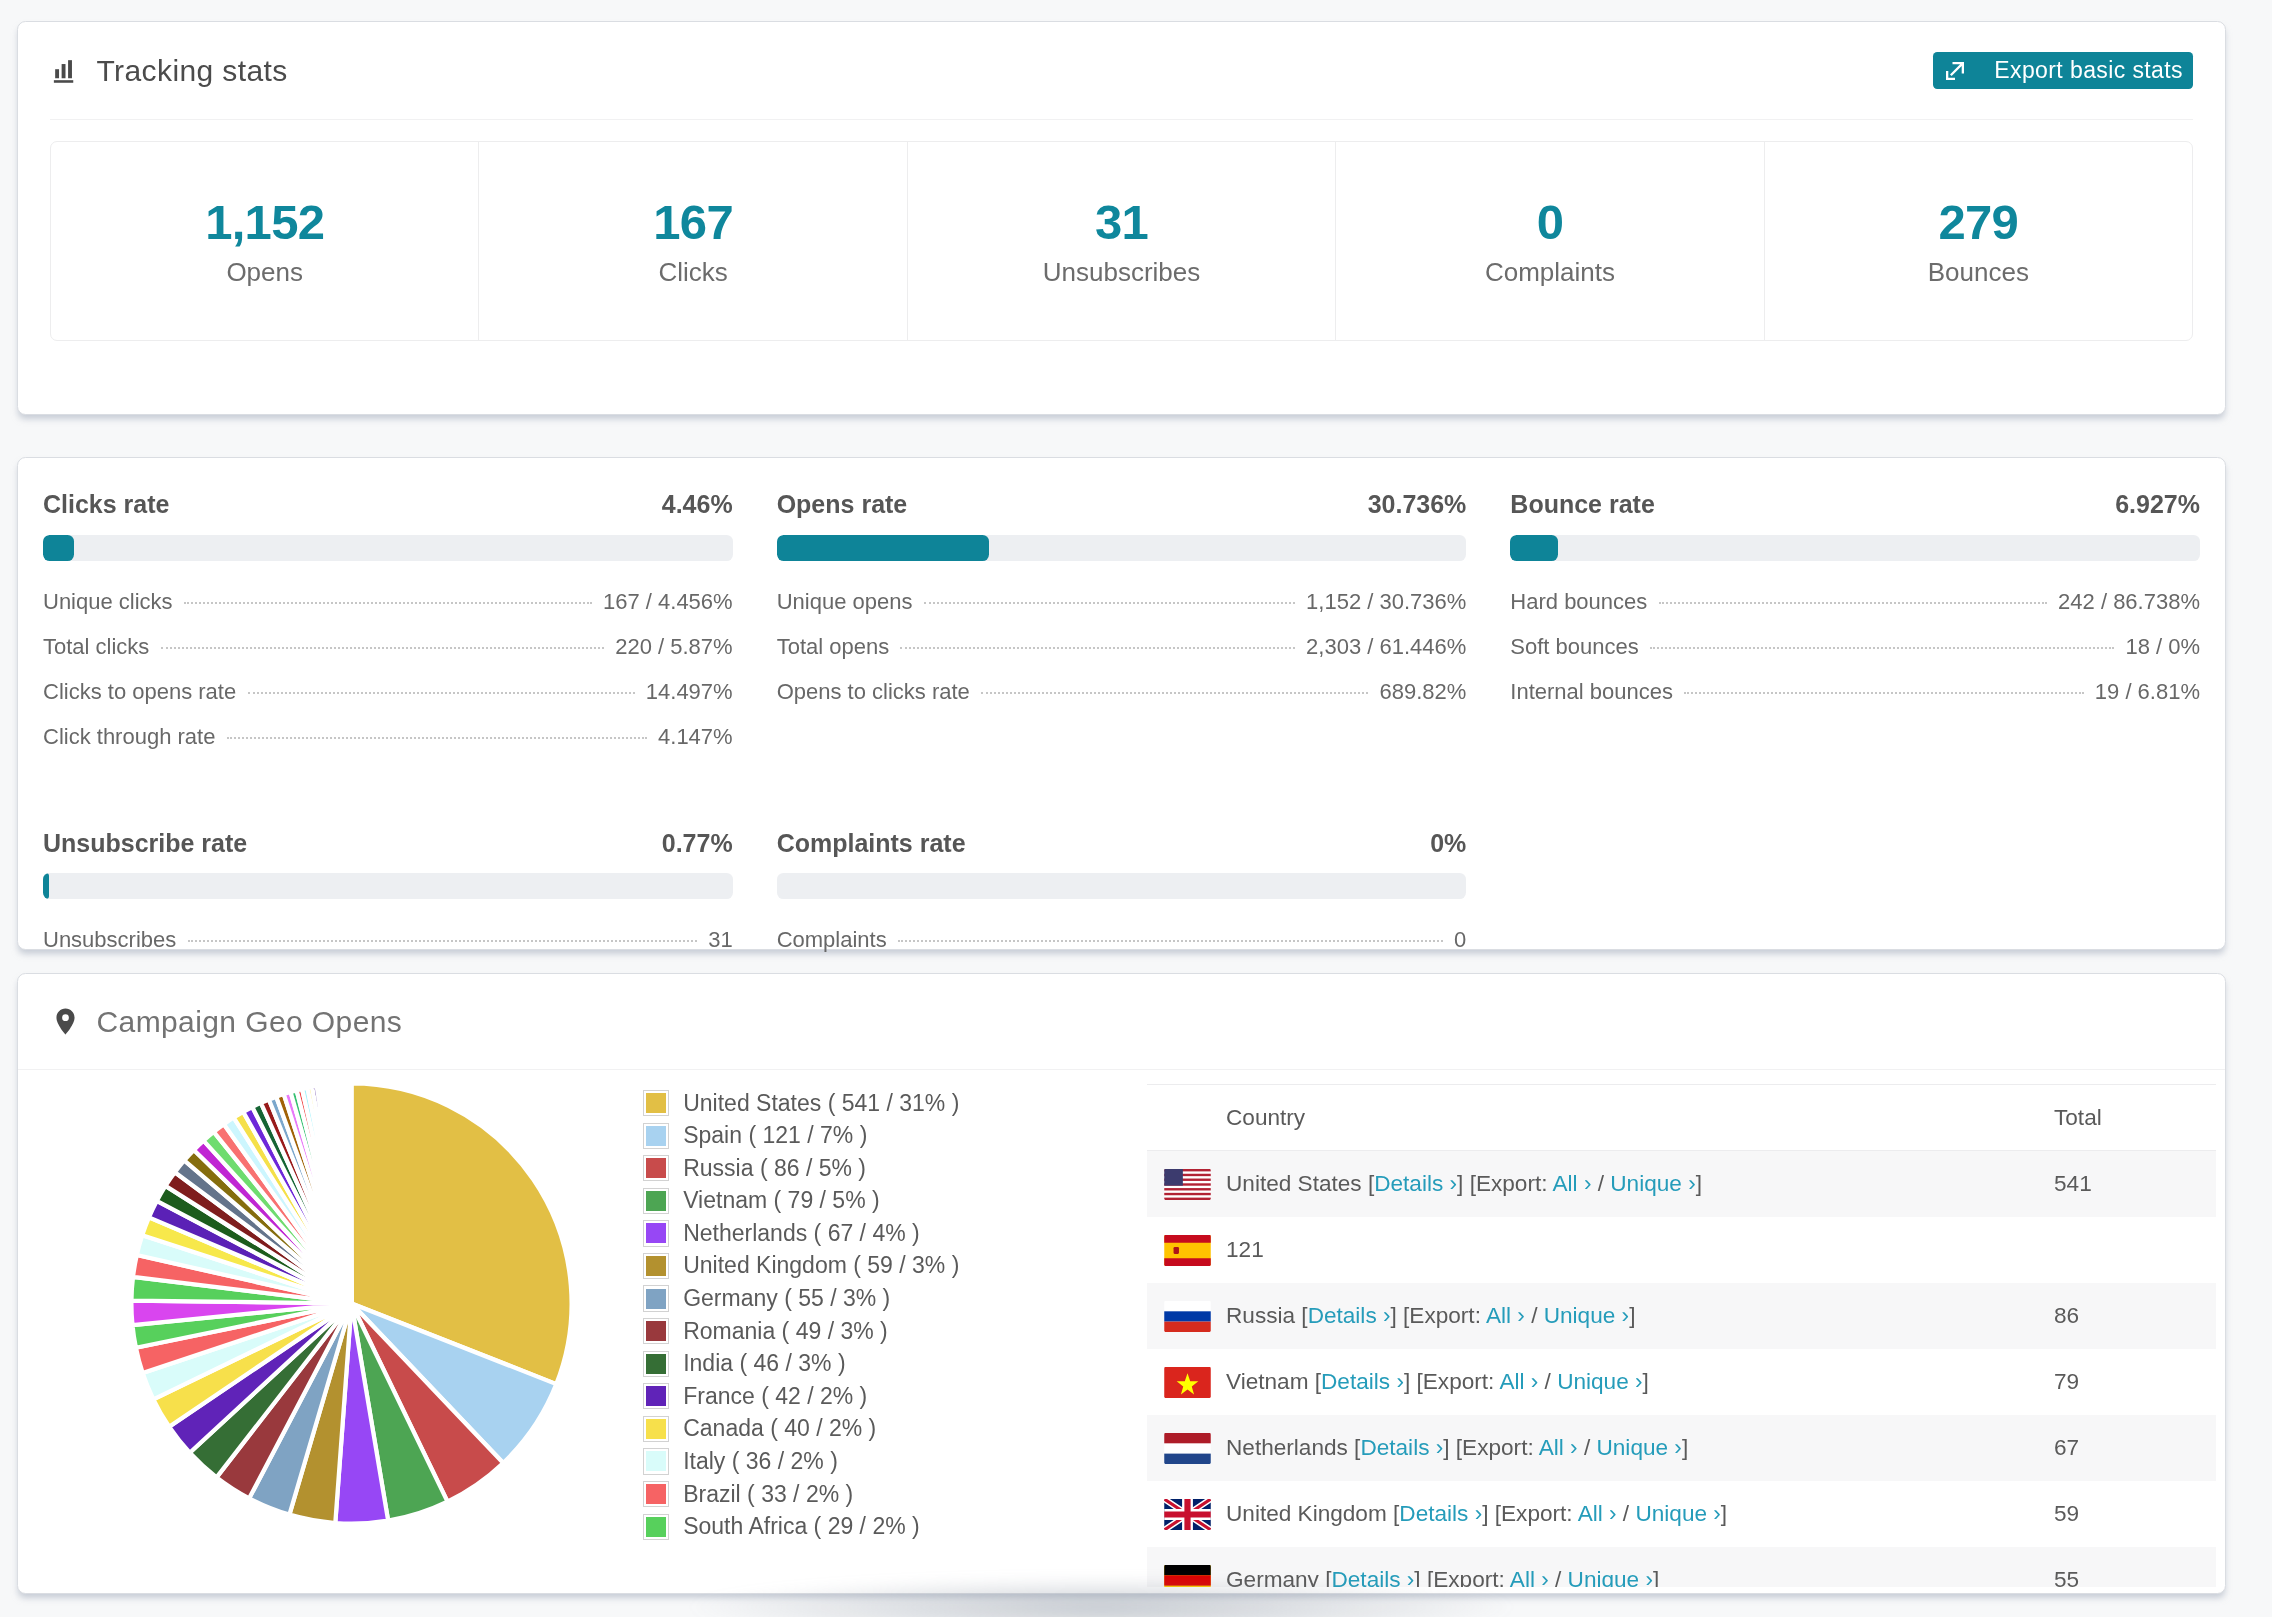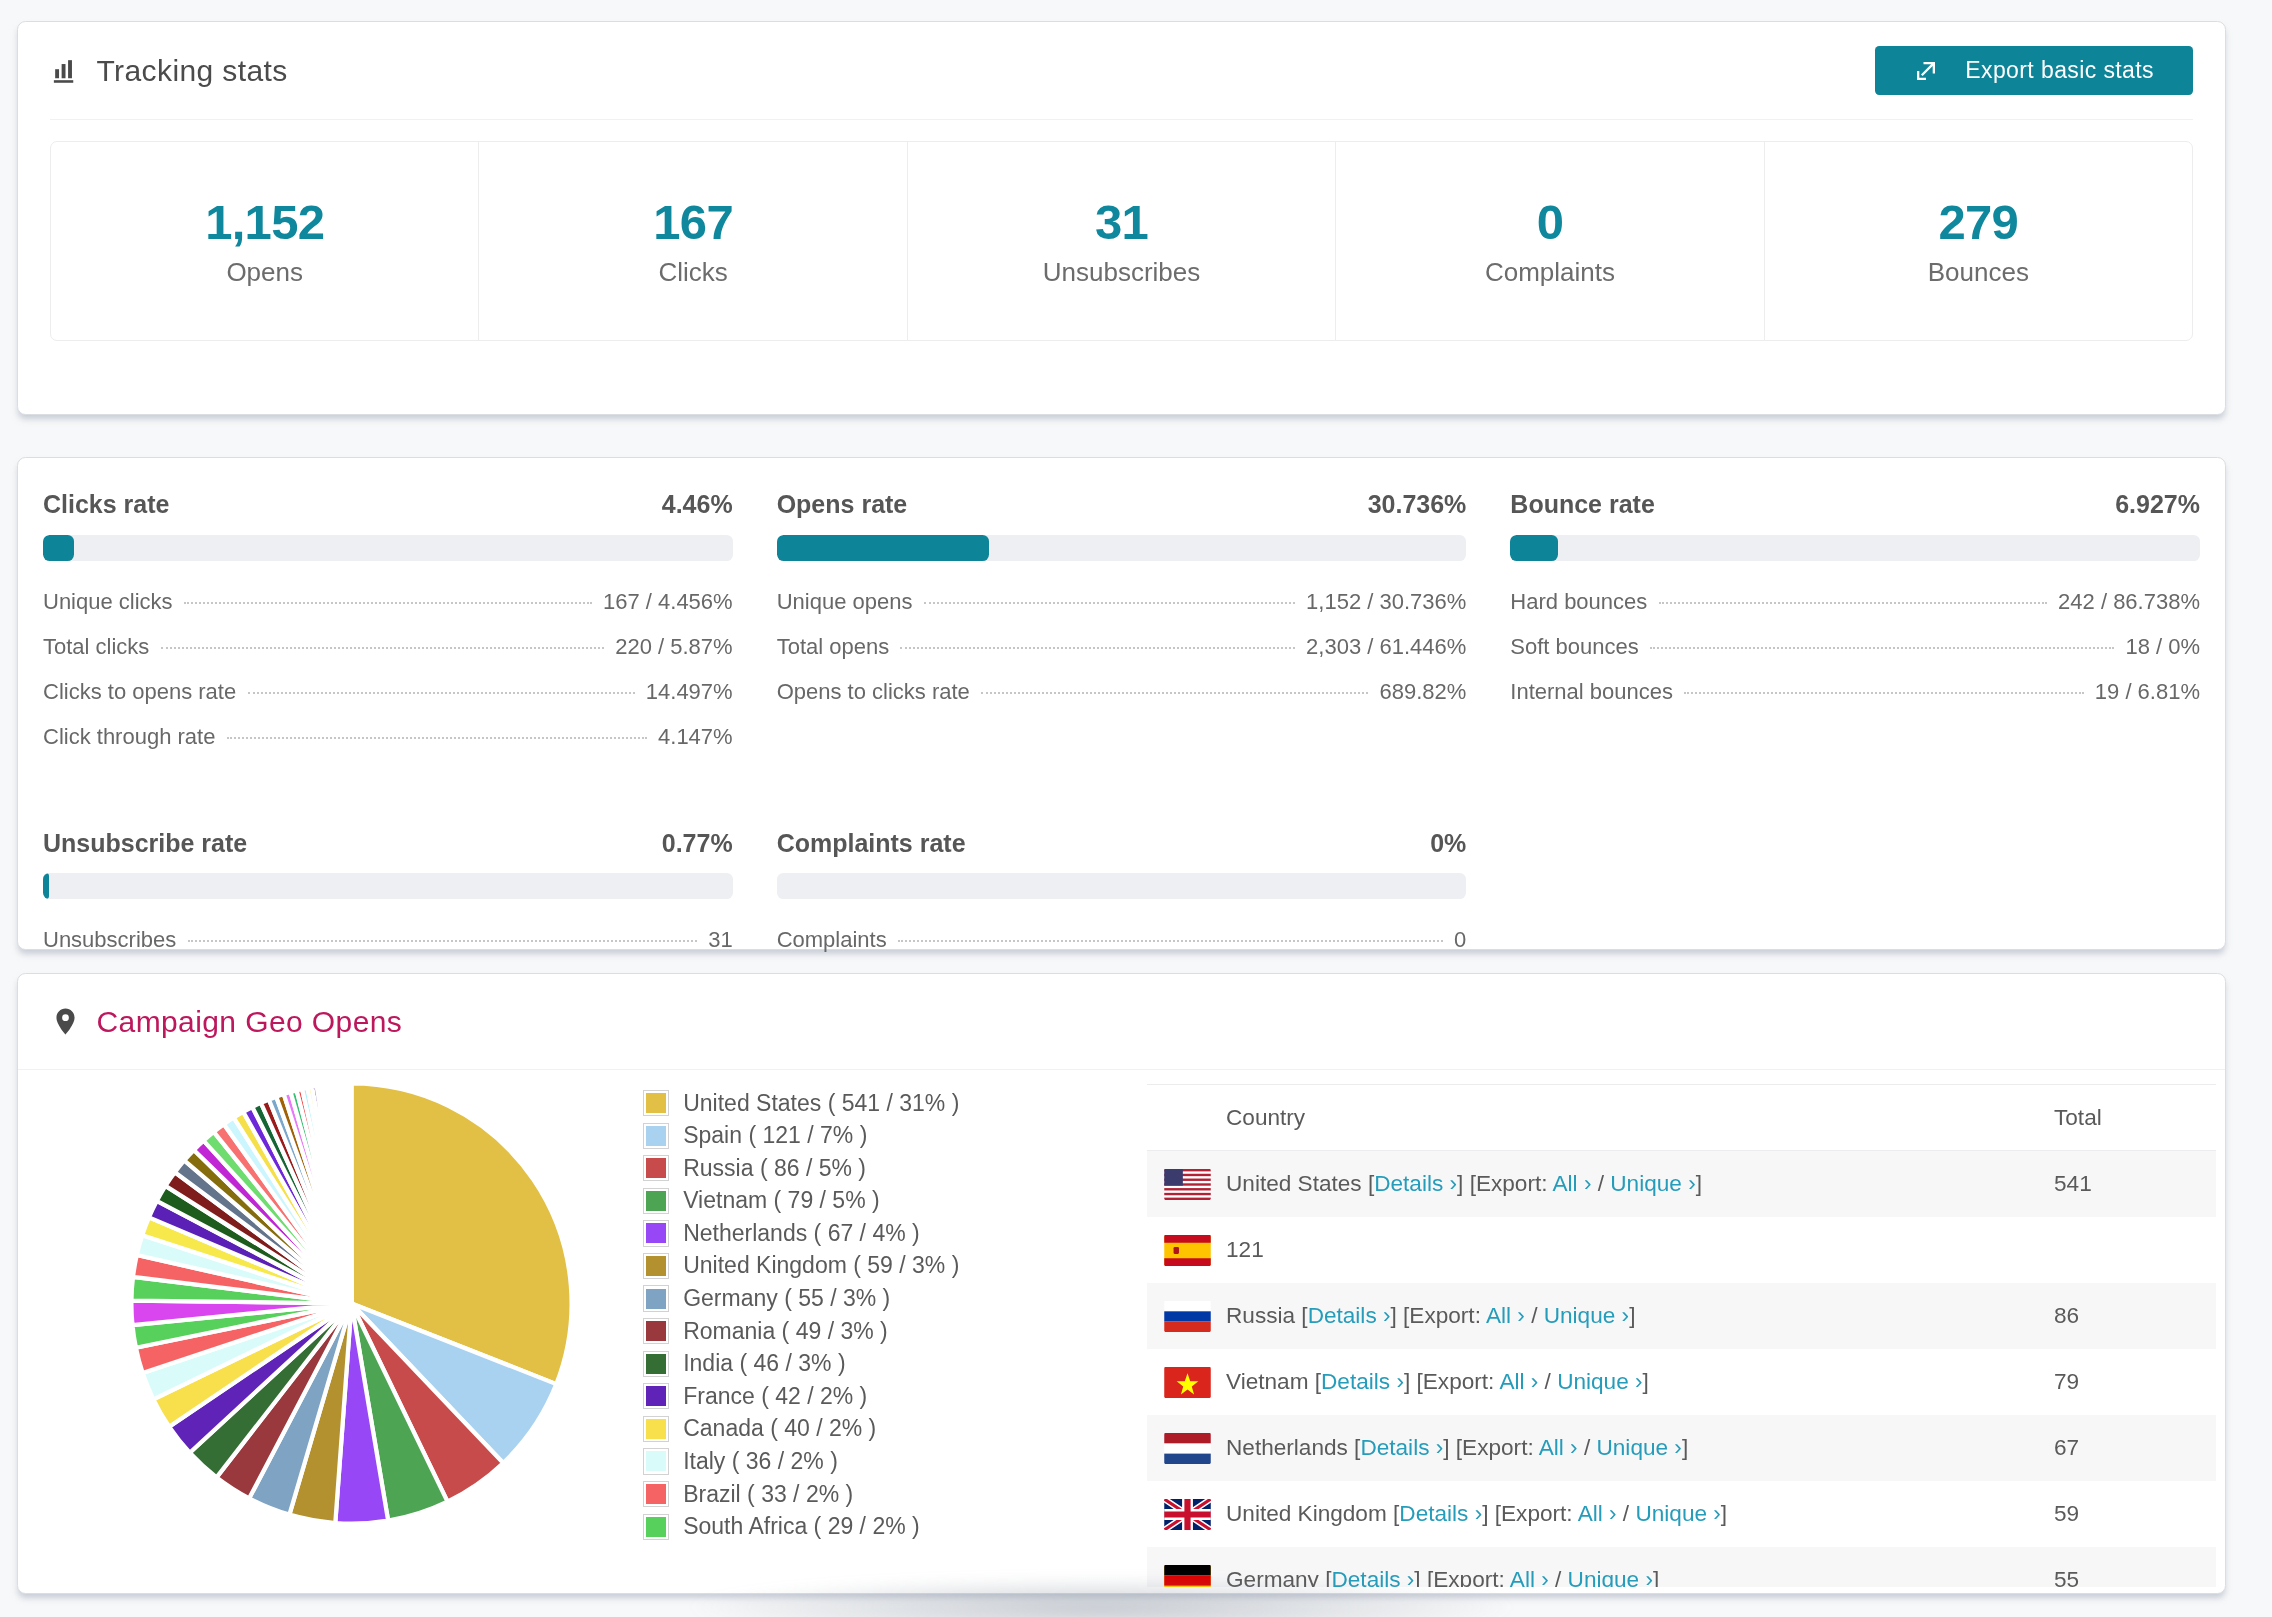--- a/index.html
+++ b/index.html
@@ -19,21 +19,21 @@
   .card-geo{top:973px;height:621px;overflow:hidden;}
 
   .card-header{height:97px;display:flex;align-items:center;gap:15.5px;border-bottom:1.4px solid #f1f1f2;}
   .card-header h1{font-size:30px;font-weight:400;color:#4b4b4b;margin:0;letter-spacing:0.4px;}
   .hicon{width:31px;height:31px;display:inline-flex;}
   .hicon svg{width:100%;height:100%;}
 
   .export-btn{
     margin-left:auto;display:flex;align-items:center;gap:27px;
     background:#0e8498;color:#fff;border:none;border-radius:4.2px;
-    height:49px;padding:0 39px;font-size:23px;cursor:pointer;
+    height:37px;padding:0 10px;font-size:23px;cursor:pointer;
     font-family:inherit;letter-spacing:0.4px;
   }
   .eicon{width:24px;height:24px;display:inline-flex;}
   .eicon svg{width:100%;height:100%;}
 
   .stats-row{
     margin-top:21px;height:198px;border:1.4px solid #ededee;border-radius:7px;
     display:flex;overflow:hidden;
   }
   .stat-cell{flex:1;display:flex;flex-direction:column;align-items:center;justify-content:center;border-right:1.4px solid #ededee;}
@@ -46,21 +46,21 @@
   .rate-title,.rate-value{font-size:25px;font-weight:700;color:#565656;}
   .bar-track{margin-top:15.5px;height:26px;background:#edeff2;border-radius:6.4px;overflow:hidden;}
   .bar-fill{height:100%;background:#0e8498;border-radius:6.4px;}
   .rate-rows{margin-top:28px;}
   .detail-row{display:flex;align-items:baseline;font-size:22px;color:#686868;margin-bottom:19px;}
   .detail-row:last-child{margin-bottom:0;}
   .leader{flex:1;border-bottom:2.1px dotted #c6c6c6;margin:0 11.3px;transform:translateY(-5px);}
   .d-value{white-space:nowrap;}
 
   .geo-header{height:95px;display:flex;align-items:center;gap:15.5px;padding:0 32px;border-bottom:1.4px solid #f1f1f2;}
-  .geo-header h2{font-size:30px;font-weight:400;color:#be185d;margin:0;letter-spacing:0.4px;text-align:center;}
+  .geo-header h2{font-size:30px;font-weight:400;color:#737373;margin:0;letter-spacing:0.4px;text-align:center;}
   .geo-body{position:relative;height:524px;}
 
   .pie-wrap{position:absolute;left:106px;top:5.6px;width:455px;height:455px;}
 
   .geo-legend{position:absolute;left:625px;top:20px;list-style:none;margin:0;padding:0;}
   .geo-legend li{display:flex;align-items:center;gap:14px;margin-bottom:6.4px;cursor:pointer;}
   .swatch{width:20px;height:20px;border:1.4px solid #d2d2d2;padding:2.1px;background-clip:content-box;display:inline-block;}
   .legend-label{font-size:23px;color:#5a5a5a;line-height:1;}
 
   .geo-table{position:absolute;left:1129px;top:14px;width:1069px;max-height:503px;overflow:hidden;font-size:22.6px;color:#5a5a5a;}

